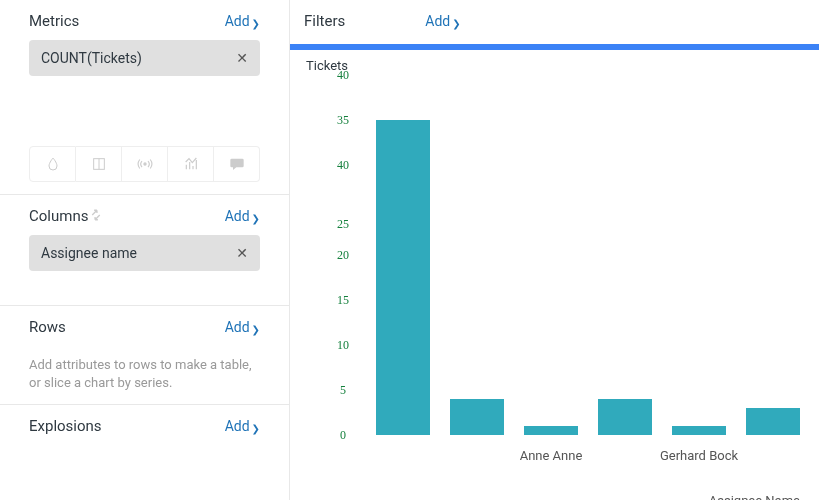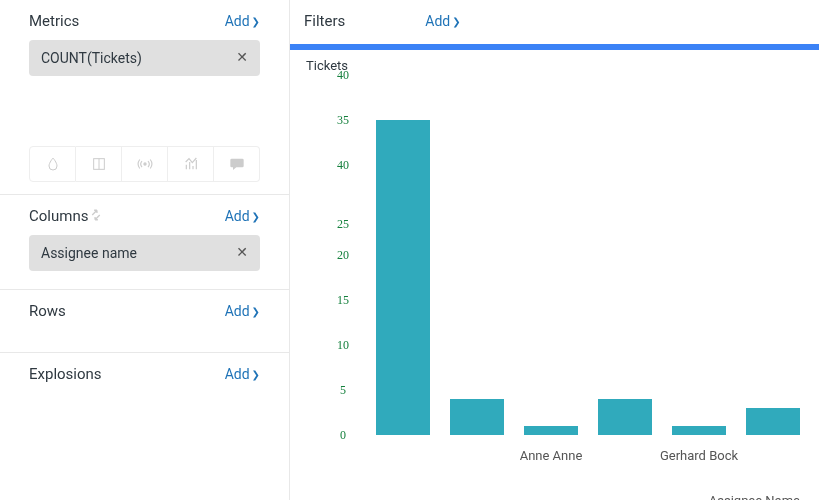--- a/index.html
+++ b/index.html
@@ -2,23 +2,23 @@
 <html><head>
 <meta charset="utf-8">
 <style>
   * { box-sizing: border-box; margin: 0; padding: 0; }
   body { font-family: -apple-system, BlinkMacSystemFont, "Segoe UI", Roboto, sans-serif; font-size: 14px; color: #2f3941; width: 819px; height: 500px; overflow: hidden; display: flex; }
   .sidebar { width: 290px; flex-shrink: 0; border-right: 1px solid #e8e8e8; display: flex; flex-direction: column; }
   .main { flex: 1; display: flex; flex-direction: column; }
   .section { padding: 12px 29px; border-bottom: 1px solid #e8e8e8; }
   .section-header { display: flex; justify-content: space-between; align-items: center; margin-bottom: 10px; }
   .section-title { font-size: 15px; color: #2f3941; font-weight: 400; }
-  .add-link { color: #1f73b7; font-size: 14px; cursor: pointer; display: flex; align-items: center; gap: 2px; }
+  .add-link { color: #1f73b7; font-size: 14px; cursor: pointer; display: flex; align-items: flex-end; gap: 2px; }
   .add-link .chev { font-size: 10px; }
-  .pill { background: #e0e0e0; border-radius: 4px; padding: 10px 12px; display: flex; justify-content: space-between; margin-bottom: 6px; }
+  .pill { background: #e0e0e0; border-radius: 4px; padding: 10px 12px; display: flex; justify-content: space-between; align-items: center; margin-bottom: 22px; }
   .pill-label { color: #2f3941; }
   .pill-close { color: #555; cursor: pointer; font-size: 14px; line-height: 1; }
   .icon-row { display: flex; gap: 0; margin-top: 70px; }
   .icon-btn { flex: 1; border: 1px solid #eee; height: 36px; display: flex; align-items: center; justify-content: center; color: #ccc; cursor: pointer; background: #fff; }
   .icon-btn + .icon-btn { border-left: none; }
   .icon-btn:first-child { border-radius: 4px 0 0 4px; }
   .icon-btn:last-child { border-radius: 0 4px 4px 0; }
   .cols-title-wrap { display: flex; align-items: center; }
   .swap-icon { color: #ccc; }
   .hint { color: #999; font-size: 13px; line-height: 1.4; }
@@ -107,20 +107,21 @@
   </div>
 
   <div class="section">
     <div class="section-header" style="margin-bottom:20px;">
       <span class="section-title">Rows</span>
       <span class="add-link">
         <span>Add</span>
         <span class="chev">❯</span>
       </span>
     </div>
+    <div class="hint">Add attributes to rows to make a table, or slice a chart by series.</div>
   </div>
 
   <div class="section" style="border-bottom:none;">
     <div class="section-header" style="margin-bottom:0;gap:7px;">
       <span class="section-title">Explosions</span>
       <span class="add-link">
         <span>Add</span>
         <span class="chev">❯</span>
       </span>
     </div>

